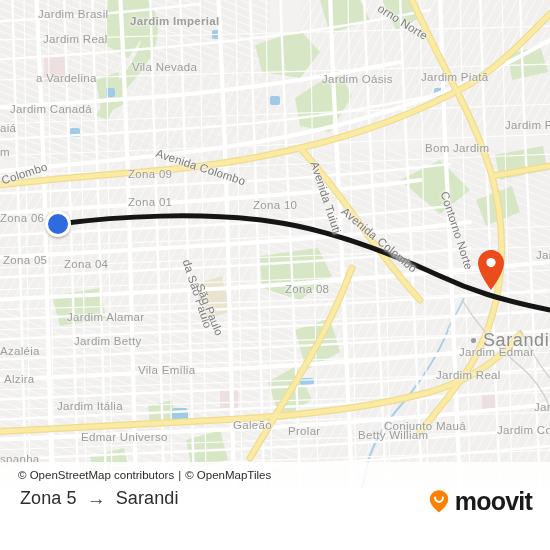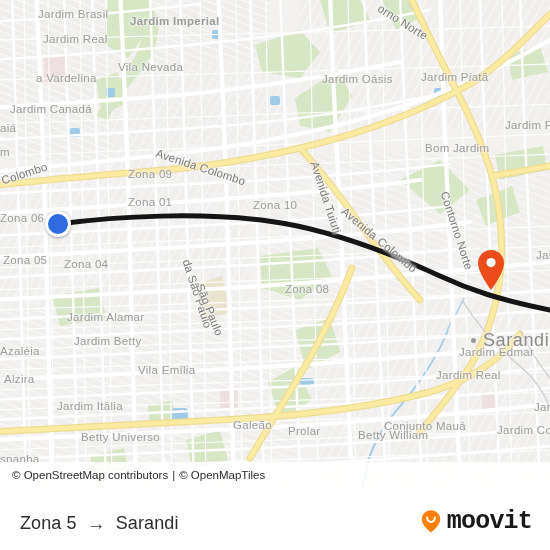--- a/index.html
+++ b/index.html
@@ -113,60 +113,59 @@
   .attribution {
     position: absolute;
     left: 0;
     top: 462px;
     width: 550px;
     height: 26px;
     background: rgba(255,255,255,0.88);
     display: flex;
     align-items: center;
     box-sizing: border-box;
-    padding-left: 12px;
+    padding-left: 18px;
     font-size: 11.5px;
     color: #2b2b2b;
     font-family: "Liberation Sans", sans-serif;
   }
   .attribution a, .attribution span { color: #2b2b2b; text-decoration: none; }
   .attr-sep { margin: 0 4px; color: #555; }
 
   
   .footer {
     position: absolute;
     left: 0;
     top: 488px;
     width: 550px;
     height: 62px;
     background: #ffffff;
     display: flex;
-    align-items: flex-end;
+    align-items: flex-start;
     justify-content: space-between;
     box-sizing: border-box;
-    padding: 0 18px 16px 20px;
+    padding: 0 18px 4px 20px;
   }
   .route-summary {
     display: flex;
     align-items: center;
     font-size: 18px;
     color: #2d2d2d;
     letter-spacing: .1px;
   }
   .route-arrow {
     margin: 0 10px;
     font-size: 19px;
     color: #3a3a3a;
     line-height: 1;
   }
   .brand {
     display: flex;
     align-items: center;
     gap: 3px;
-    font-family: Liberation Mono, monospace;
   }
   .brand-word {
     font-size: 25px;
     font-weight: bold;
     color: #1a1a1a;
     letter-spacing: -0.8px;
     line-height: 1;
   }
 </style>
 </head>
@@ -315,21 +314,21 @@
       <path d="M462,300 C478,326 498,348 520,366 C534,378 544,392 550,408" stroke="#cfcfcf" stroke-width="1.4" fill="none"></path>
       <path d="M520,330 C530,350 540,366 550,378" stroke="#cfcfcf" stroke-width="1.2" fill="none"></path>
 
       <path d="M58,224 C120,216 200,212 268,221 C330,229 390,253 440,276 C470,290 500,300 550,310" stroke="#151515" stroke-width="5" fill="none" stroke-linecap="round"></path>
     </svg>
 
     <div id="place-labels">
         <span class="lbl" style="left: 38px; top: 8px;">Jardim Brasil</span>
         <span class="lbl" style="left: 130px; top: 15px; font-weight: bold;">Jardim Imperial</span>
         <span class="lbl" style="left: 43px; top: 33px;">Jardim Real</span>
-        <span class="lbl" style="left: 118px; top: 61px;">Vila Nevada</span>
+        <span class="lbl" style="left: 132px; top: 61px;">Vila Nevada</span>
         <span class="lbl" style="left: 0px; top: 72px; padding-left: 36px;">a Vardelina</span>
         <span class="lbl" style="left: 10px; top: 103px;">Jardim Canadá</span>
         <span class="lbl" style="left: 0px; top: 122px;">aiá</span>
         <span class="lbl" style="left: 322px; top: 73px; text-align: center;">Jardim Oásis</span>
         <span class="lbl" style="left: 421px; top: 71px;">Jardim Piatã</span>
         <span class="lbl" style="left: 505px; top: 119px;">Jardim Pa</span>
         <span class="lbl" style="left: 425px; top: 142px;">Bom Jardim</span>
         <span class="lbl" style="left: 128px; top: 168px;">Zona 09</span>
         <span class="lbl" style="left: 128px; top: 196px;">Zona 01</span>
         <span class="lbl" style="left: 253px; top: 199px;">Zona 10</span>
@@ -338,21 +337,21 @@
         <span class="lbl" style="left: 64px; top: 258px;">Zona 04</span>
         <span class="lbl" style="left: 285px; top: 283px;">Zona 08</span>
         <span class="lbl" style="left: 67px; top: 311px;">Jardim Alamar</span>
         <span class="lbl" style="left: 74px; top: 335px;">Jardim Betty</span>
         <span class="lbl" style="left: 0px; top: 345px;">Azaléia</span>
         <span class="lbl" style="left: 4px; top: 373px;">Alzira</span>
         <span class="lbl" style="left: 138px; top: 364px;">Vila Emília</span>
         <span class="lbl" style="left: 57px; top: 400px;">Jardim Itália</span>
         <span class="lbl" style="left: 233px; top: 419px;">Galeão</span>
         <span class="lbl" style="left: 288px; top: 425px;">Prolar</span>
-        <span class="lbl" style="left: 81px; top: 431px;">Betty Universo</span>
+        <span class="lbl" style="left: 81px; top: 431px;">Edmar Universo</span>
         <span class="lbl" style="left: 0px; top: 453px;">spanha</span>
         <span class="lbl" style="left: 459px; top: 302px; margin-top: 44px;">Jardim Edmar</span>
         <span class="lbl" style="left: 436px; top: 369px;">Jardim Real</span>
         <span class="lbl" style="left: 384px; top: 412px; margin-top: 8px;">Conjunto Mauá</span>
         <span class="lbl" style="left: 358px; top: 429px;">Betty William</span>
         <span class="lbl" style="left: 497px; top: 424px;">Jardim Co</span>
         <span class="lbl" style="left: 534px; top: 401px;">Jar</span>
         <span class="lbl" style="left: 536px; top: 249px;">Jar</span>
         <span class="lbl" style="left: 0px; top: 146px;">m</span>
       </div>

